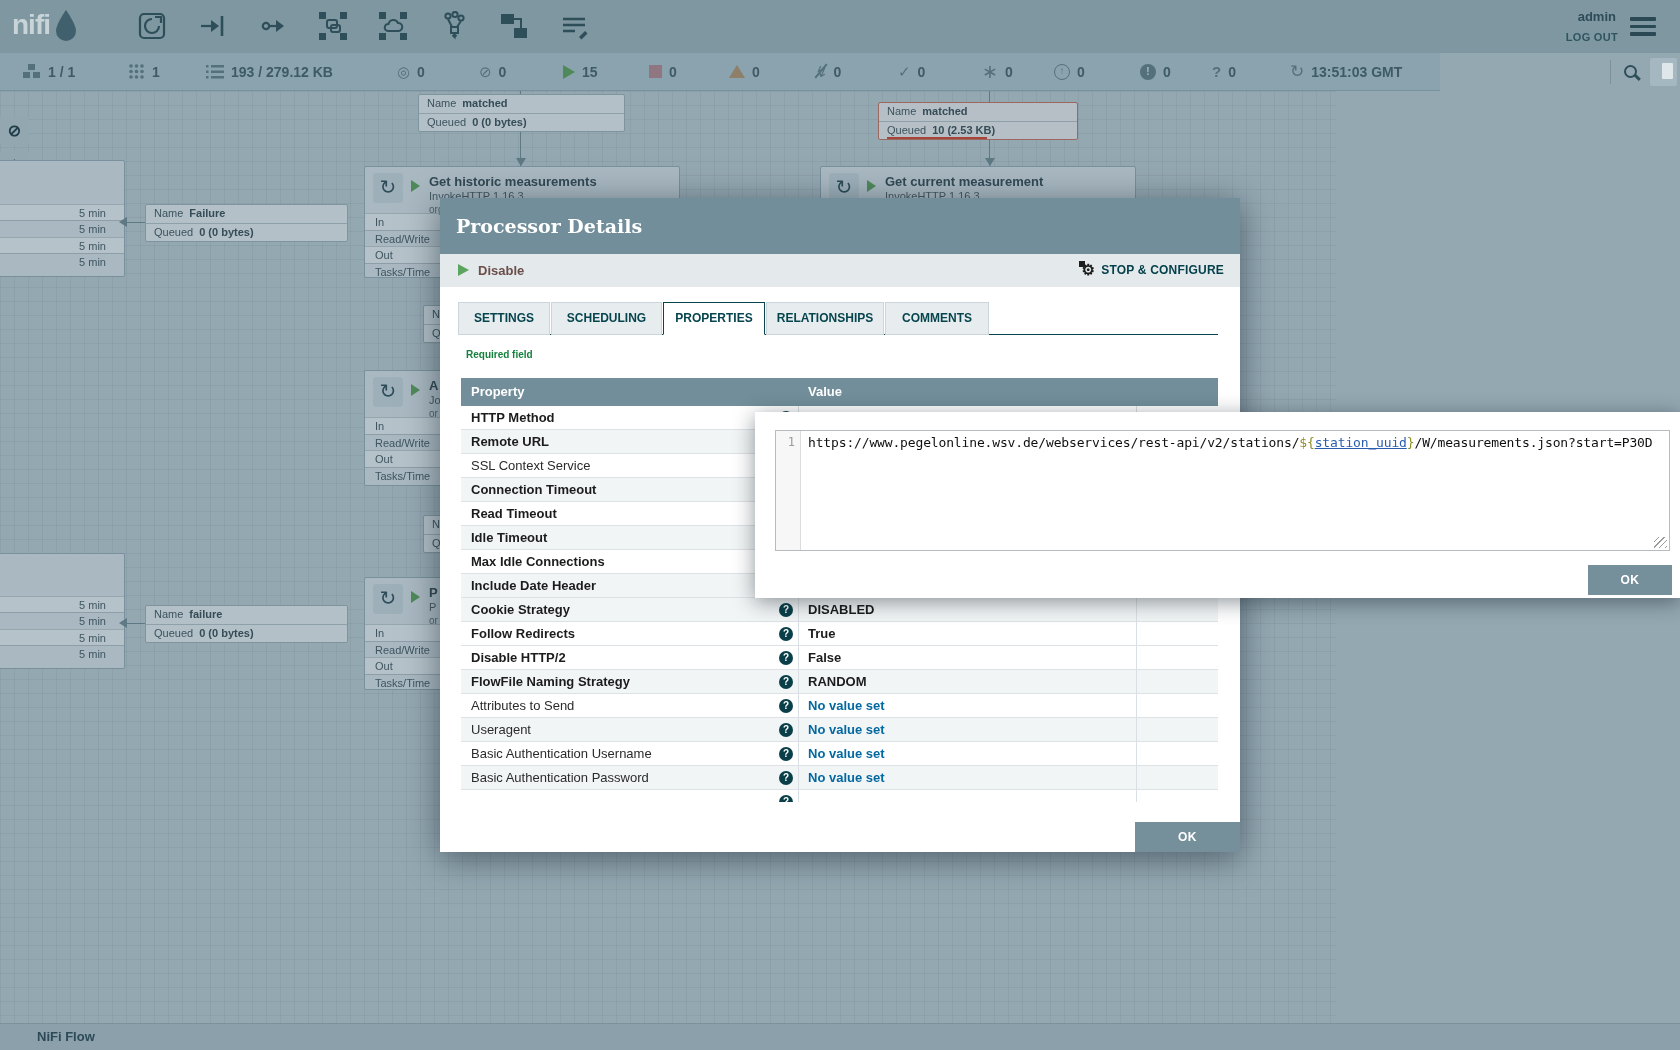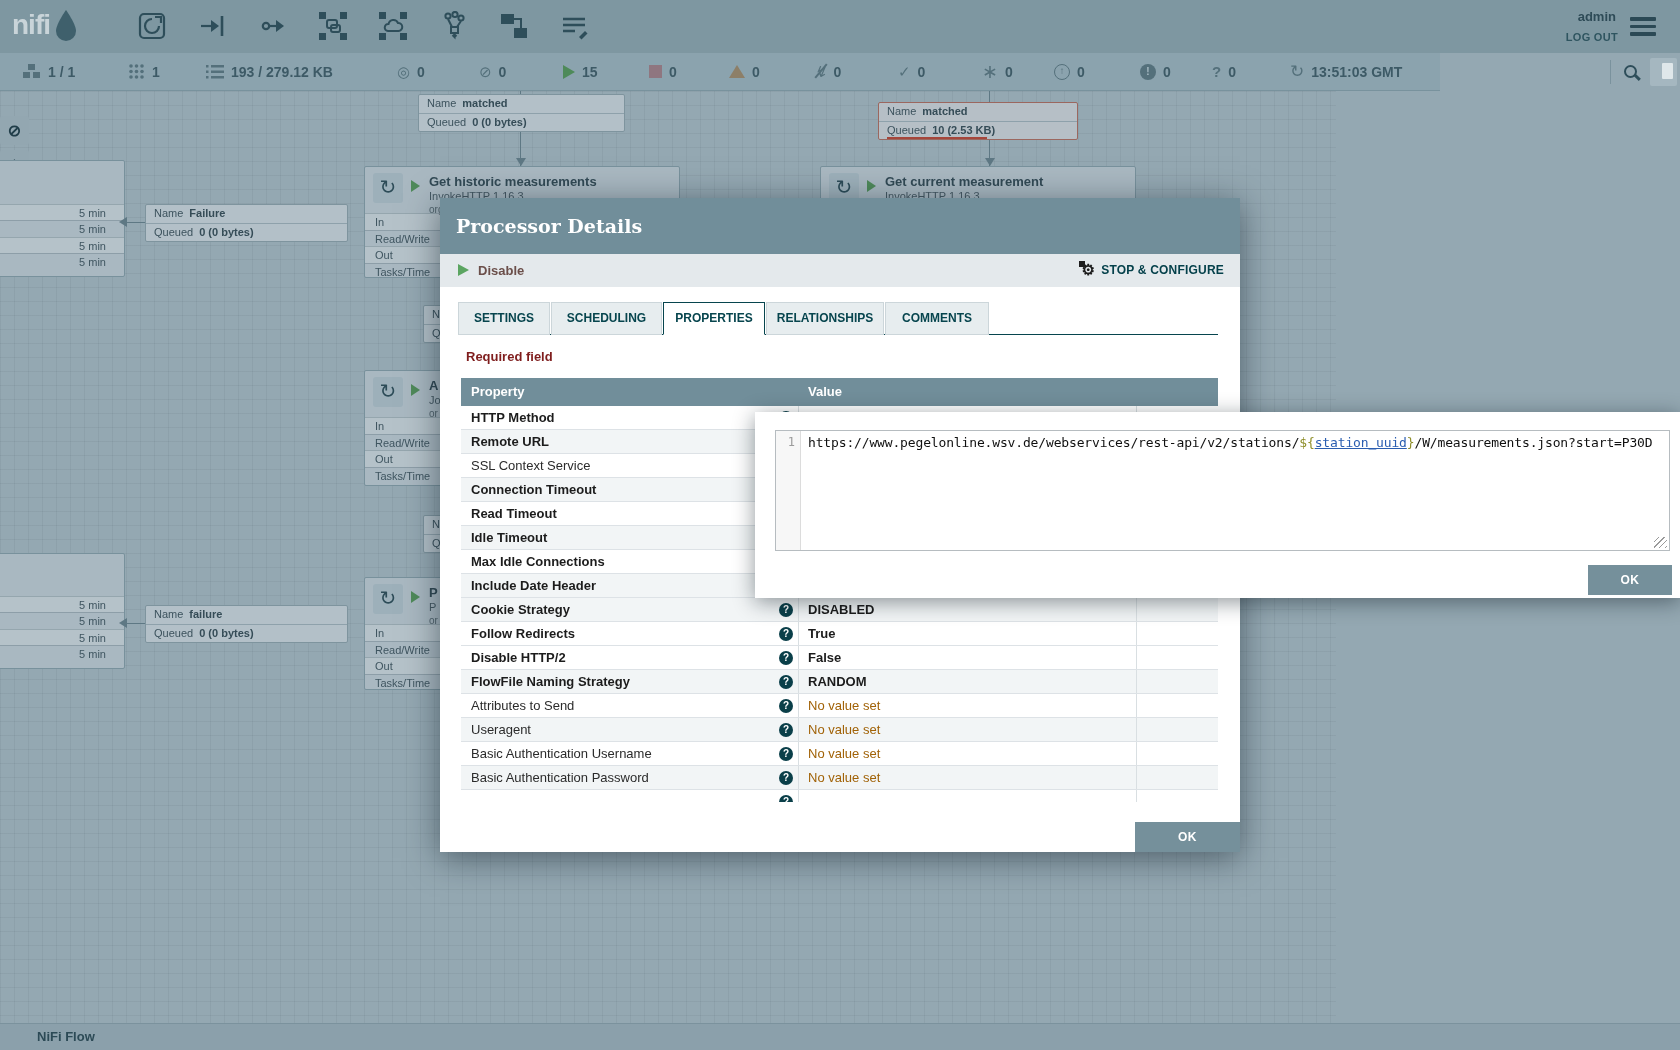--- a/index.html
+++ b/index.html
@@ -87,36 +87,36 @@
   .gear-ico { position:relative; font-size:15px; line-height:16px; color:#1d1d1d; font-style:normal; }
   .gear-ico::before { content:"\2699"; }
   .gear-ico::after { content:""; position:absolute; left:-3px; top:-1px; width:6px; height:6px; background:#1d1d1d; }
 
   .tabs { position:absolute; left:18px; top:104px; height:33px; display:flex; z-index:2; }
   .tab { height:33px; line-height:31px; text-align:center; font-size:12px; font-weight:bold; color:#07454e; background:#e7edef; border:1px solid #ccd6da; margin-right:1px; cursor:pointer; }
   .tab.active { background:#fff; border:1px solid #07454e; border-bottom:1px solid #fff; }
   .tw1{width:92px}.tw2{width:111px}.tw3{width:102px}.tw4{width:118px}.tw5{width:104px}
   .tab-underline { position:absolute; left:21px; top:136px; width:757px; height:1px; background:#07454e; z-index:1; }
 
-  .req-note { position:absolute; left:26px; top:151px; font-size:13px; font-weight:bold; color:#7f1d1d; }
+  .req-note { position:absolute; left:26px; top:151px; font-size:10px; font-weight:bold; color:#15803d; }
 
   .ptable { position:absolute; left:21px; top:180px; width:757px; height:424px; overflow:hidden; }
   .pt-head { height:28px; background:#718e9a; position:relative; color:#fff; font-size:13px; font-weight:bold; }
   .col-prop { position:absolute; left:10px; top:6px; }
   .col-val { position:absolute; left:347px; top:6px; }
   .prow { position:relative; height:24px; border-bottom:1px solid #dde2e6; background:#fff; }
   .prow.alt { background:#f2f5f6; }
   .prow::before { content:""; position:absolute; left:337px; top:0; bottom:0; width:1px; background:#d9dfe2; }
   .prow::after { content:""; position:absolute; left:675px; top:0; bottom:0; width:1px; background:#d9dfe2; }
   .pname { position:absolute; left:10px; top:4px; font-size:13px; color:#2b2b2b; }
   .prow.req .pname { font-weight:bold; color:#1c1c1c; }
   .help { position:absolute; left:318px; top:5px; width:14px; height:14px; border-radius:50%; background:#0a3f49; color:#fff; font-size:10px; font-weight:bold; text-align:center; line-height:14px; cursor:pointer; }
   .help::before { content:"?"; }
   .pval { position:absolute; left:347px; top:4px; font-size:13px; font-weight:bold; color:#1c1c1c; }
-  .prow.unset .pval { color:#a16207; font-weight:normal; }
+  .prow.unset .pval { color:#0369a1; font-weight:bold; }
   .prow.sliver { height:12px; border-bottom:none; }
   .dlg-ok { position:absolute; right:0; bottom:0; width:105px; height:30px; background:#75909b; color:#fff; font-size:12px; font-weight:bold; letter-spacing:.5px; text-align:center; line-height:30px; cursor:pointer; }
 
   
   .vpopup { position:absolute; left:755px; top:412px; width:925px; height:186px; background:#fff; box-shadow:0 4px 20px rgba(8,22,32,.45); z-index:20; }
   .veditor { position:absolute; left:20px; top:18px; width:895px; height:121px; border:1px solid #b6bcc0; background:#fff; display:flex; }
   .vgutter { width:25px; background:#f7f7f7; border-right:1px solid #dcdcdc; font-family:"DejaVu Sans Mono",monospace; font-size:12px; color:#9b9b9b; text-align:right; padding:4px 5px 0 0; }
   .vcode { flex:1; font-family:"DejaVu Sans Mono",monospace; font-size:13px; letter-spacing:-0.15px; color:#101010; padding:4px 0 0 7px; white-space:nowrap; overflow:hidden; }
   .el-tok { color:#8f8f2a; }
   .el-var { color:#2a5db0; text-decoration:underline; }

